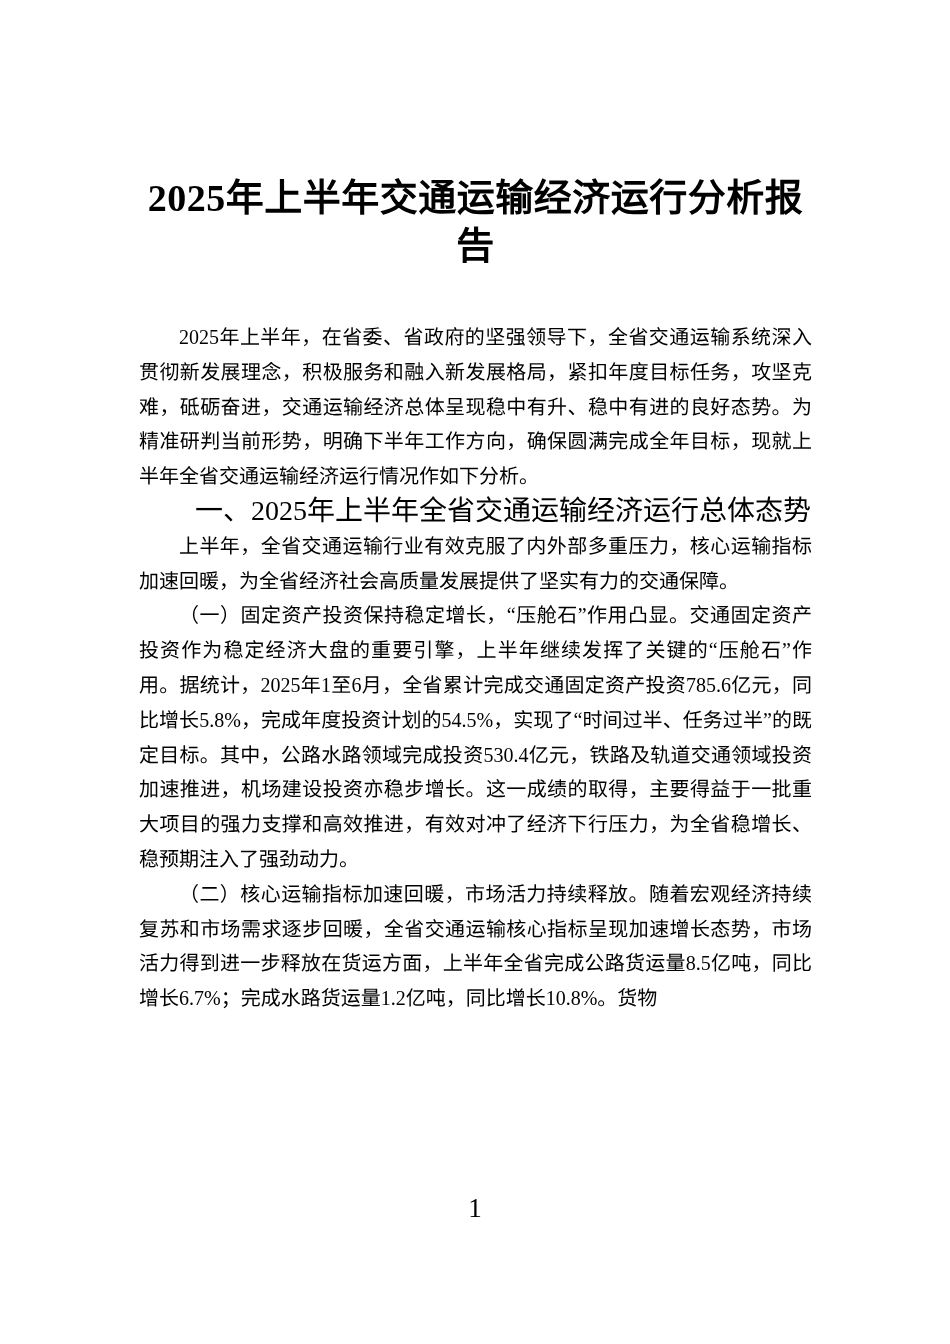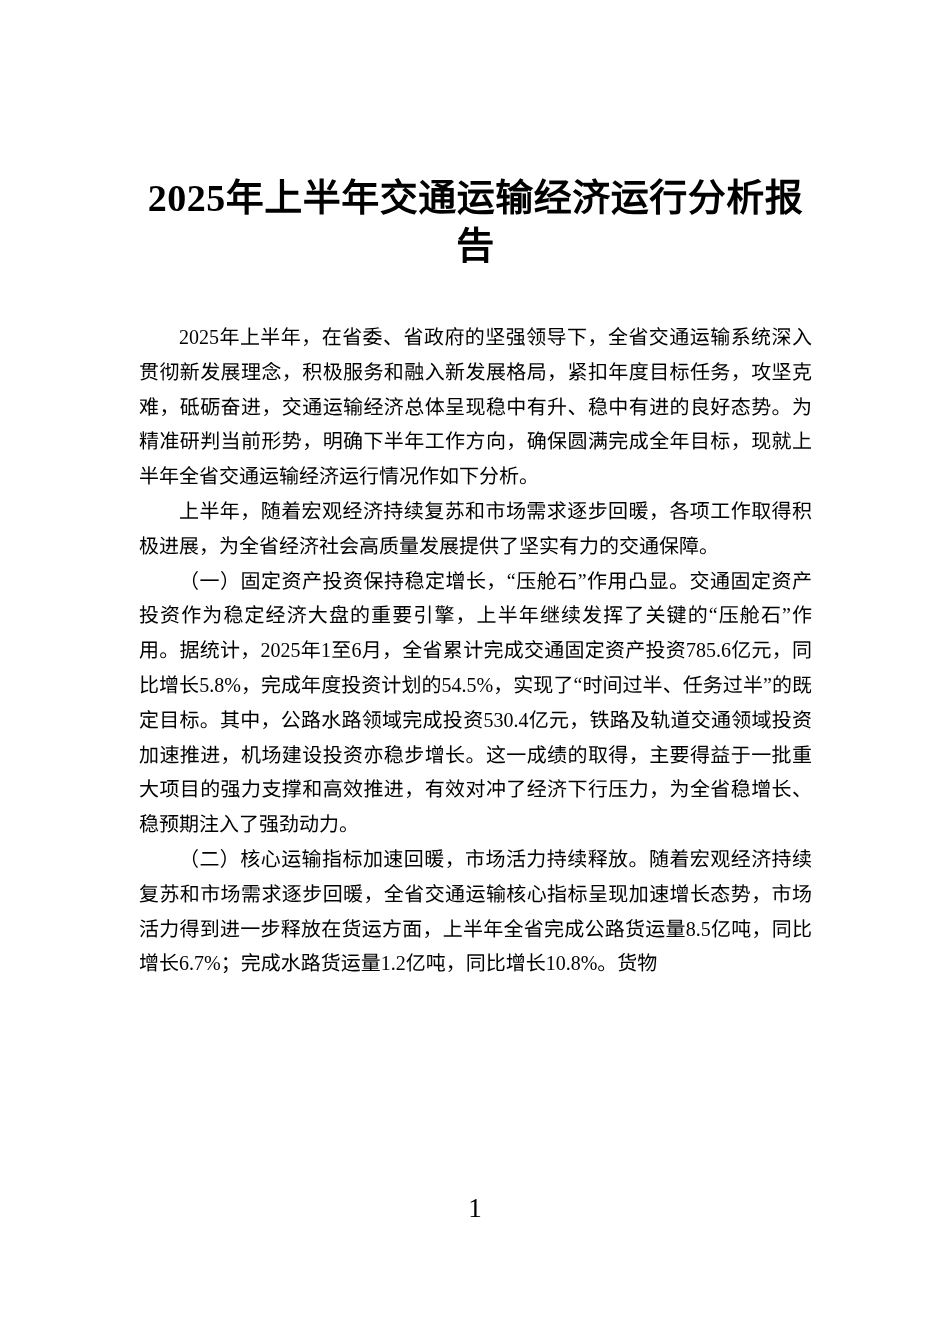--- a/index.html
+++ b/index.html
@@ -60,22 +60,23 @@
 </style>
 </head>
 <body>
 
 <div class="page">
   <div class="content">
     <h1 class="doc-title">2025年上半年交通运输经济运行分析报告</h1>
 
     <p class="para">2025年上半年，在省委、省政府的坚强领导下，全省交通运输系统深入贯彻新发展理念，积极服务和融入新发展格局，紧扣年度目标任务，攻坚克难，砥砺奋进，交通运输经济总体呈现稳中有升、稳中有进的良好态势。为精准研判当前形势，明确下半年工作方向，确保圆满完成全年目标，现就上半年全省交通运输经济运行情况作如下分析。</p>
 
+    <p class="section-heading">一、2025年上半年全省交通运输经济运行总体态势</p>
 
-    <p class="para">上半年，随着宏观经济持续复苏和市场需求逐步回暖，各项工作取得积极进展，为全省经济社会高质量发展提供了坚实有力的交通保障。</p>
+    <p class="para">上半年，全省交通运输行业有效克服了内外部多重压力，核心运输指标加速回暖，为全省经济社会高质量发展提供了坚实有力的交通保障。</p>
 
     <p class="para">（一）固定资产投资保持稳定增长，“压舱石”作用凸显。交通固定资产投资作为稳定经济大盘的重要引擎，上半年继续发挥了关键的“压舱石”作用。据统计，2025年1至6月，全省累计完成交通固定资产投资785.6亿元，同比增长5.8%，完成年度投资计划的54.5%，实现了“时间过半、任务过半”的既定目标。其中，公路水路领域完成投资530.4亿元，铁路及轨道交通领域投资加速推进，机场建设投资亦稳步增长。这一成绩的取得，主要得益于一批重大项目的强力支撑和高效推进，有效对冲了经济下行压力，为全省稳增长、稳预期注入了强劲动力。</p>
 
     <p class="para">（二）核心运输指标加速回暖，市场活力持续释放。随着宏观经济持续复苏和市场需求逐步回暖，全省交通运输核心指标呈现加速增长态势，市场活力得到进一步释放在货运方面，上半年全省完成公路货运量8.5亿吨，同比增长6.7%；完成水路货运量1.2亿吨，同比增长10.8%。货物</p>
   </div>
 
   <div class="page-number">1</div>
 </div>
 
 </body></html>

